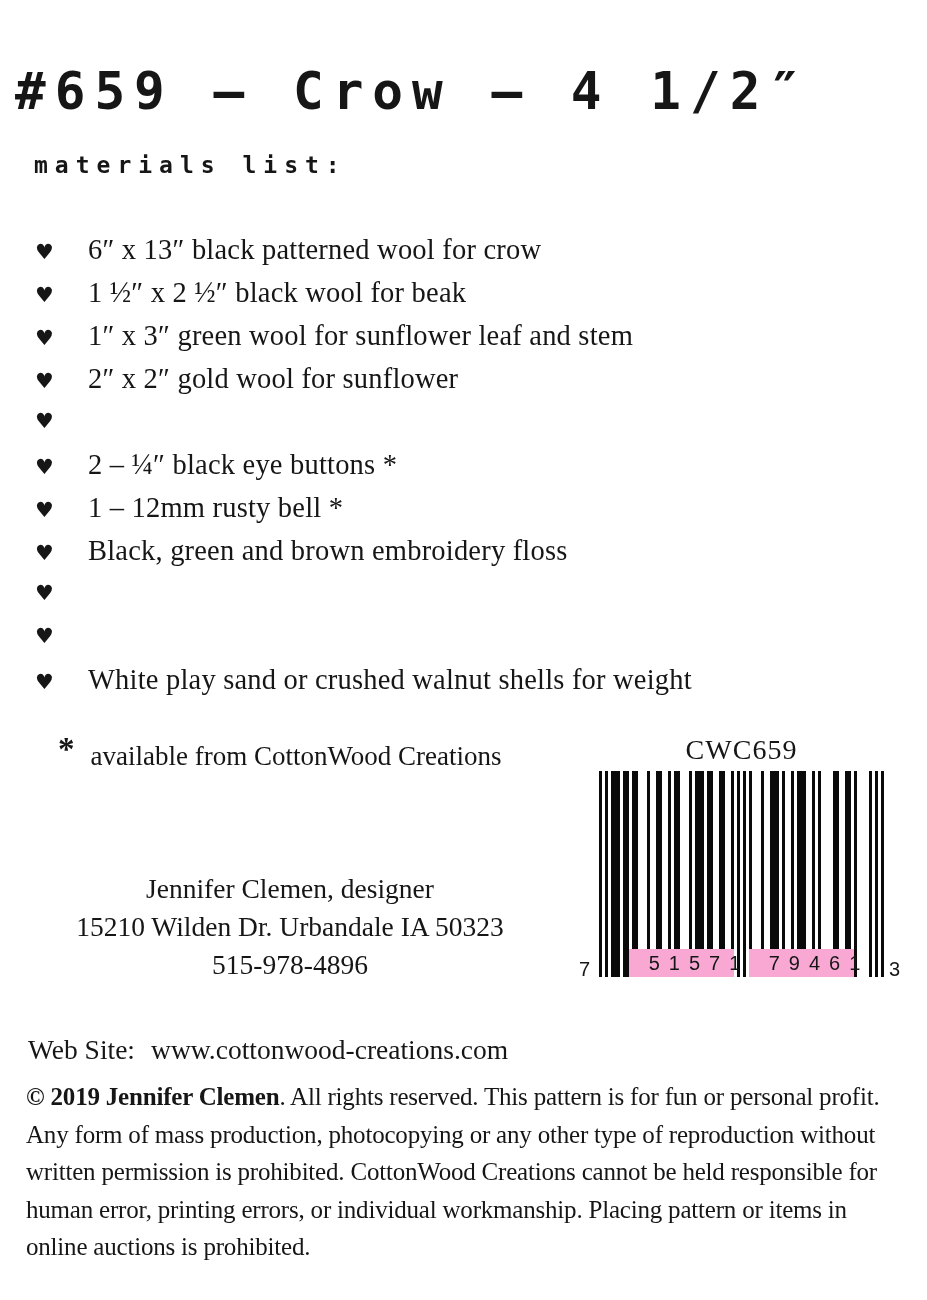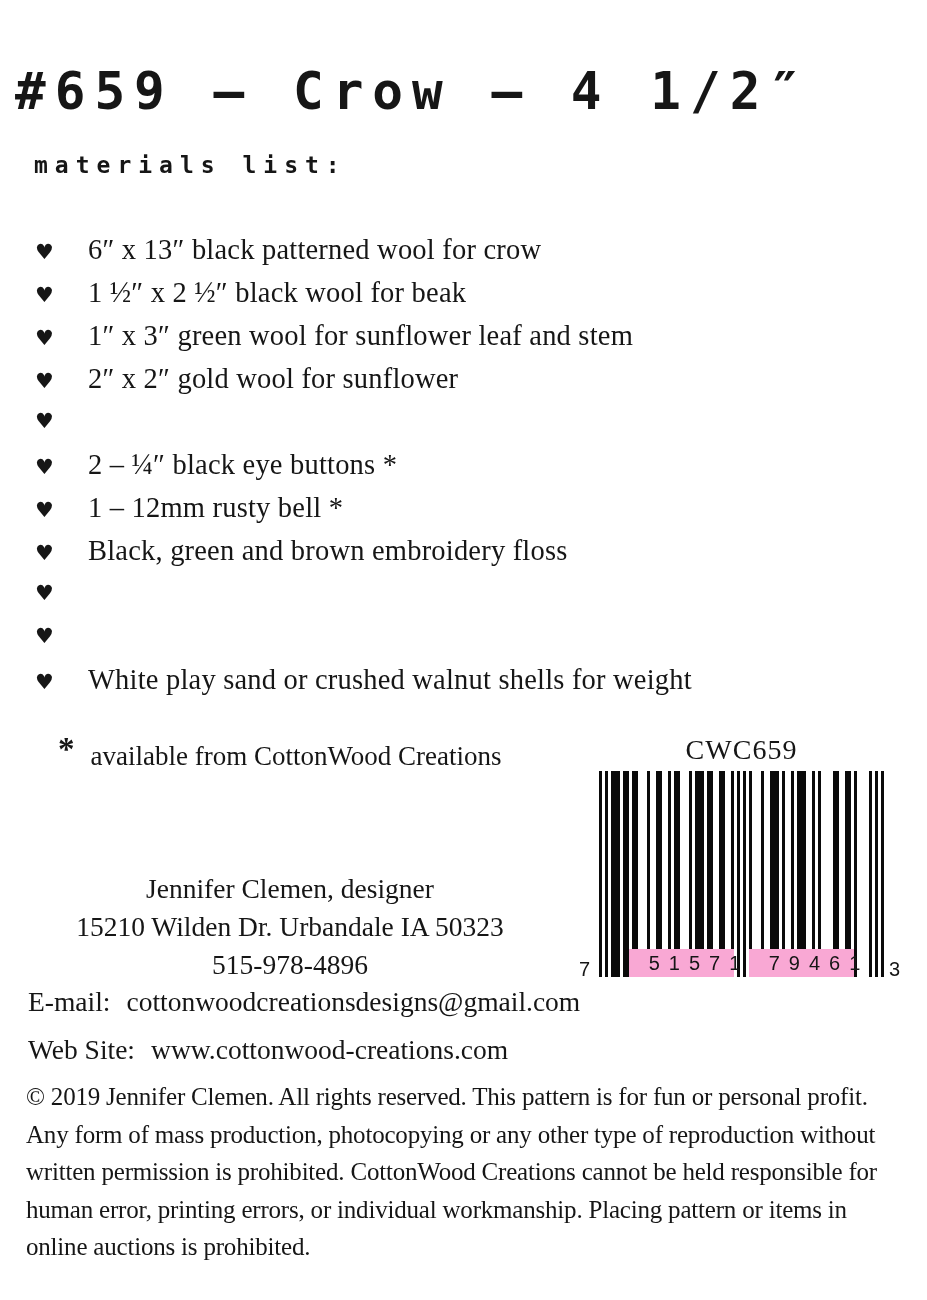--- a/index.html
+++ b/index.html
@@ -94,21 +94,21 @@
     position:absolute; bottom:-4px;
     font-family:"Liberation Sans", sans-serif; font-size:20px;
   }
   .digit-outside.first { left:-20px; }
   .digit-outside.last  { right:-16px; }
   
   .copyright {
     position:absolute; left:26px; top:1078px; width:874px;
     font-size:25px; line-height:37.5px; letter-spacing:-0.2px;
   }
-  .copyright .lead { font-weight:normal; }
+  .copyright .lead { font-weight:bold; }
 </style>
 </head>
 <body>
 
 <div class="page">
 
   <h1 class="page-title">#659 — Crow — 4 1/2″</h1>
 
   <h2 class="materials-heading">materials list:</h2>
 
@@ -160,23 +160,20 @@
     <span class="star">*</span><span>available from CottonWood Creations</span>
   </div>
 
 
   <div class="company-center">
     <div class="line">Jennifer Clemen, designer</div>
     <div class="line">15210 Wilden Dr. Urbandale IA 50323</div>
     <div class="line">515-978-4896</div>
   </div>
 
-  <div class="contact-line email">
-    <span class="lbl">E-mail:</span><span>cottonwoodcreationsdesigns@gmail.com</span>
-  </div>
   <div class="contact-line web">
     <span class="lbl">Web Site:</span><span>www.cottonwood-creations.com</span>
   </div>
 
   <div class="barcode-block">
     <div class="barcode-sku">CWC659</div>
     <div class="bars" id="barcode-bars">
         <span class="module on"></span>
         <span class="module"></span>
         <span class="module on"></span>

